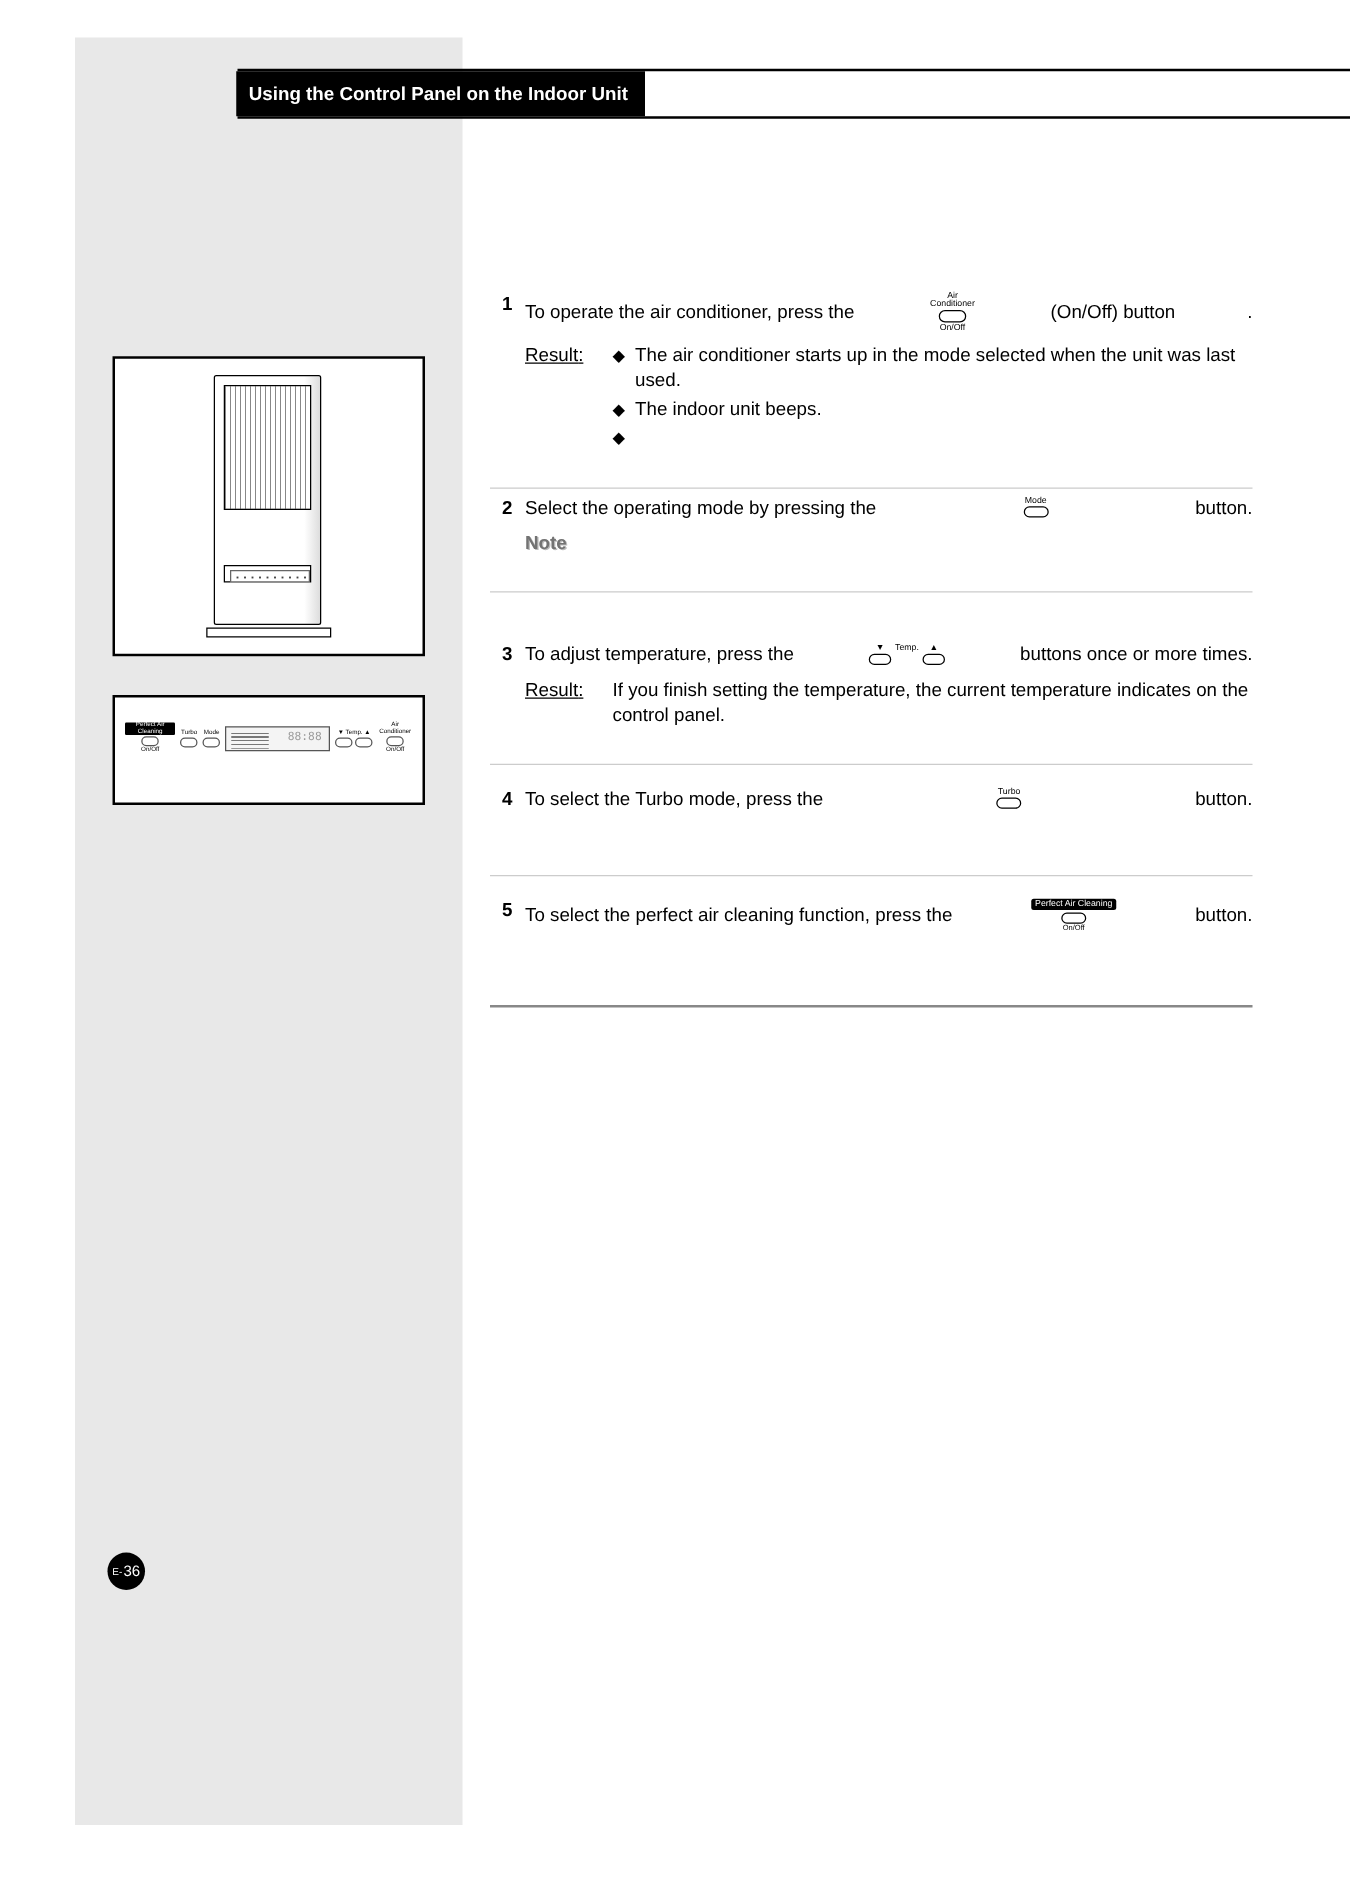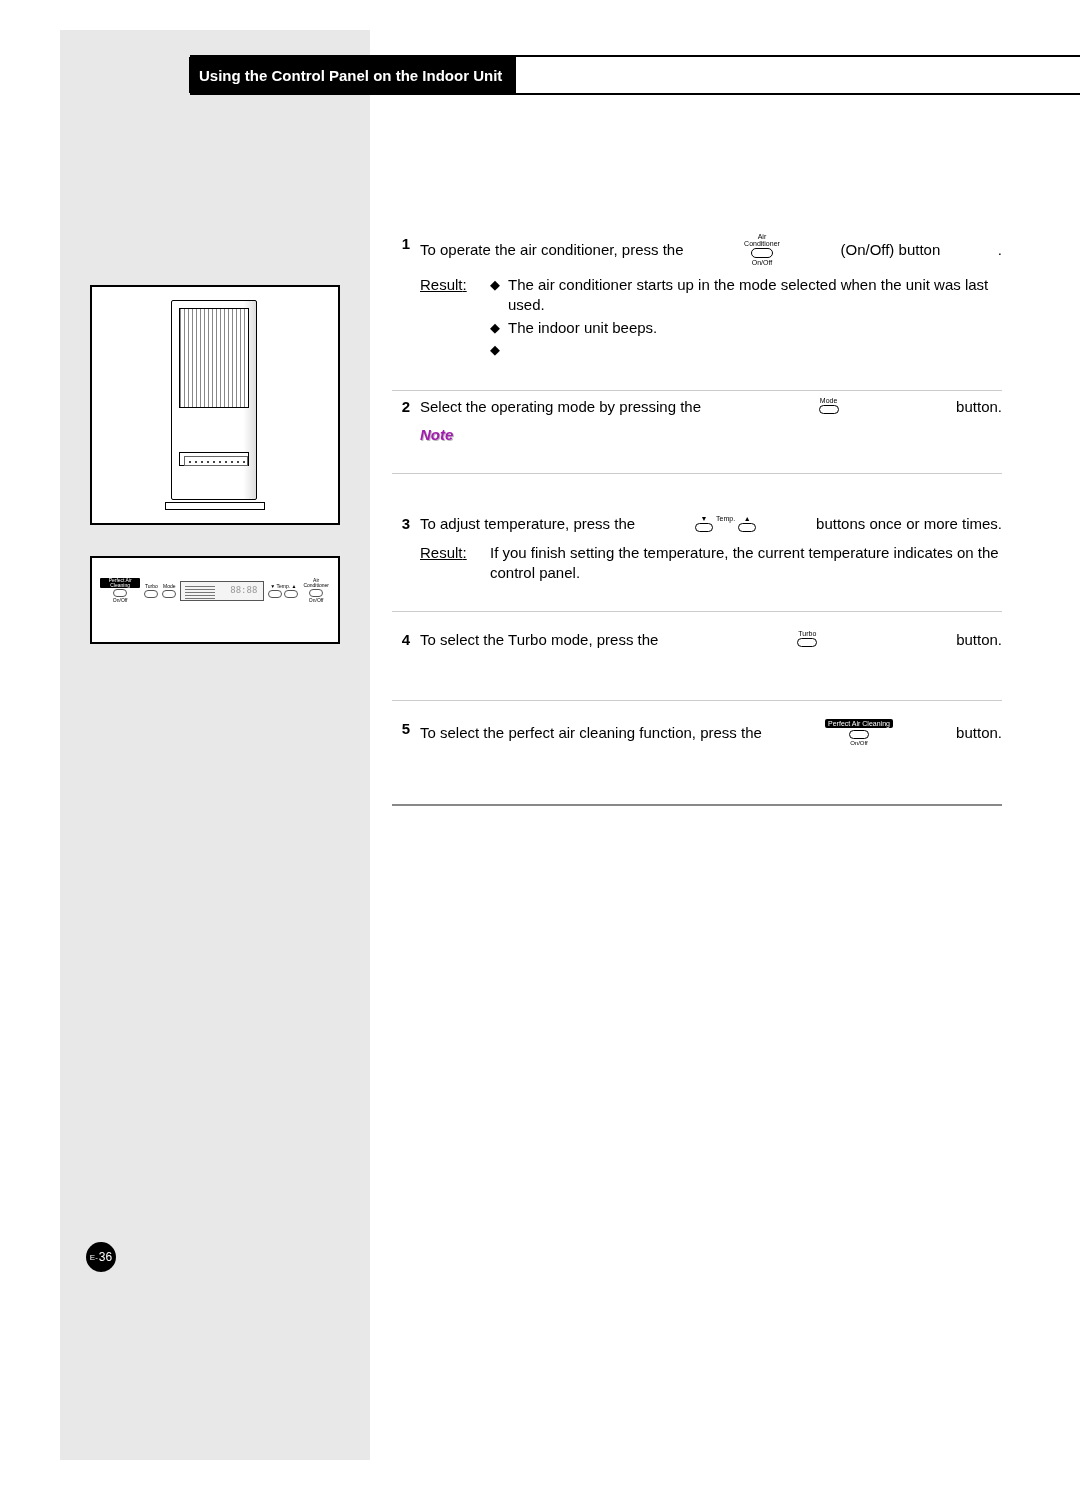--- a/index.html
+++ b/index.html
@@ -160,21 +160,21 @@
     width:70px;flex-shrink:0;
   }
   .result-body{flex:1;}
   .bullet-item{
     display:flex;gap:8px;margin-bottom:2px;align-items:flex-start;
   }
   .diamond{
     font-size:13px;line-height:20px;flex-shrink:0;
   }
   .note-label{
-    font-style:italic;font-weight:bold;color:#a21caf;
+    font-weight:bold;color:#737373;
     text-shadow:1px 1px 0 #bbb;
     width:70px;display:inline-block;
   }
   .sep{
     border:none;border-top:1.5px solid #ccc;margin:10px 0 0 0;
   }
   .sep-dark{
     border:none;border-top:2px solid #888;margin:8px 0 0 0;
   }
   .icon-stack{

